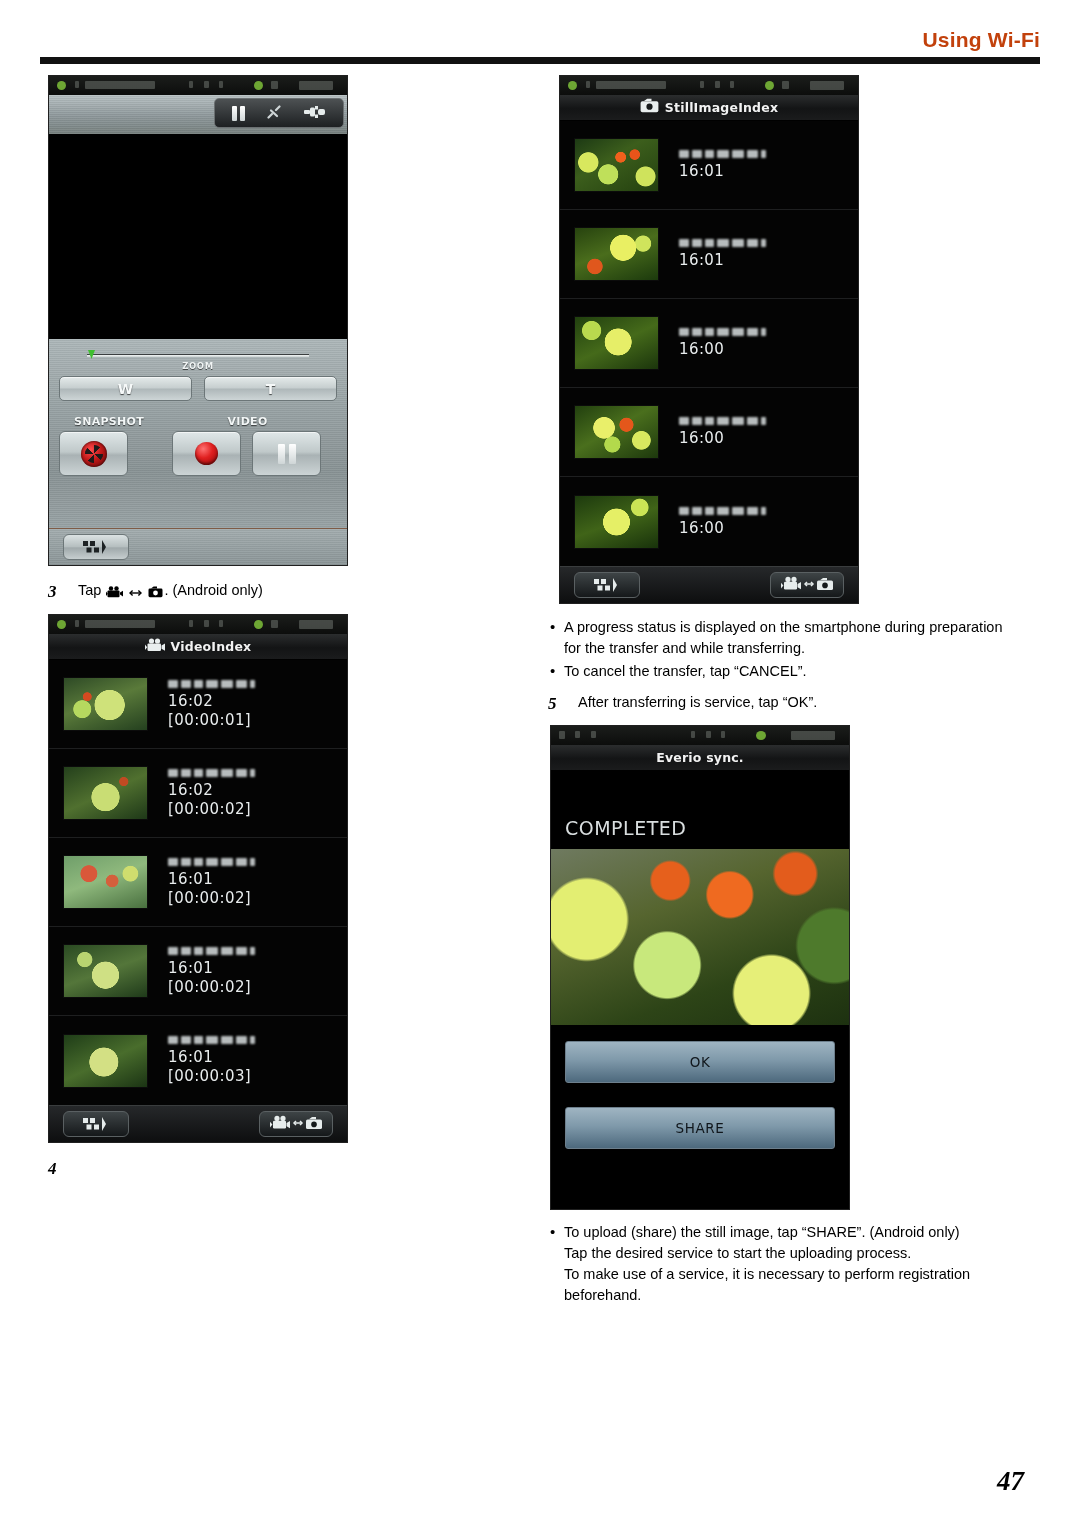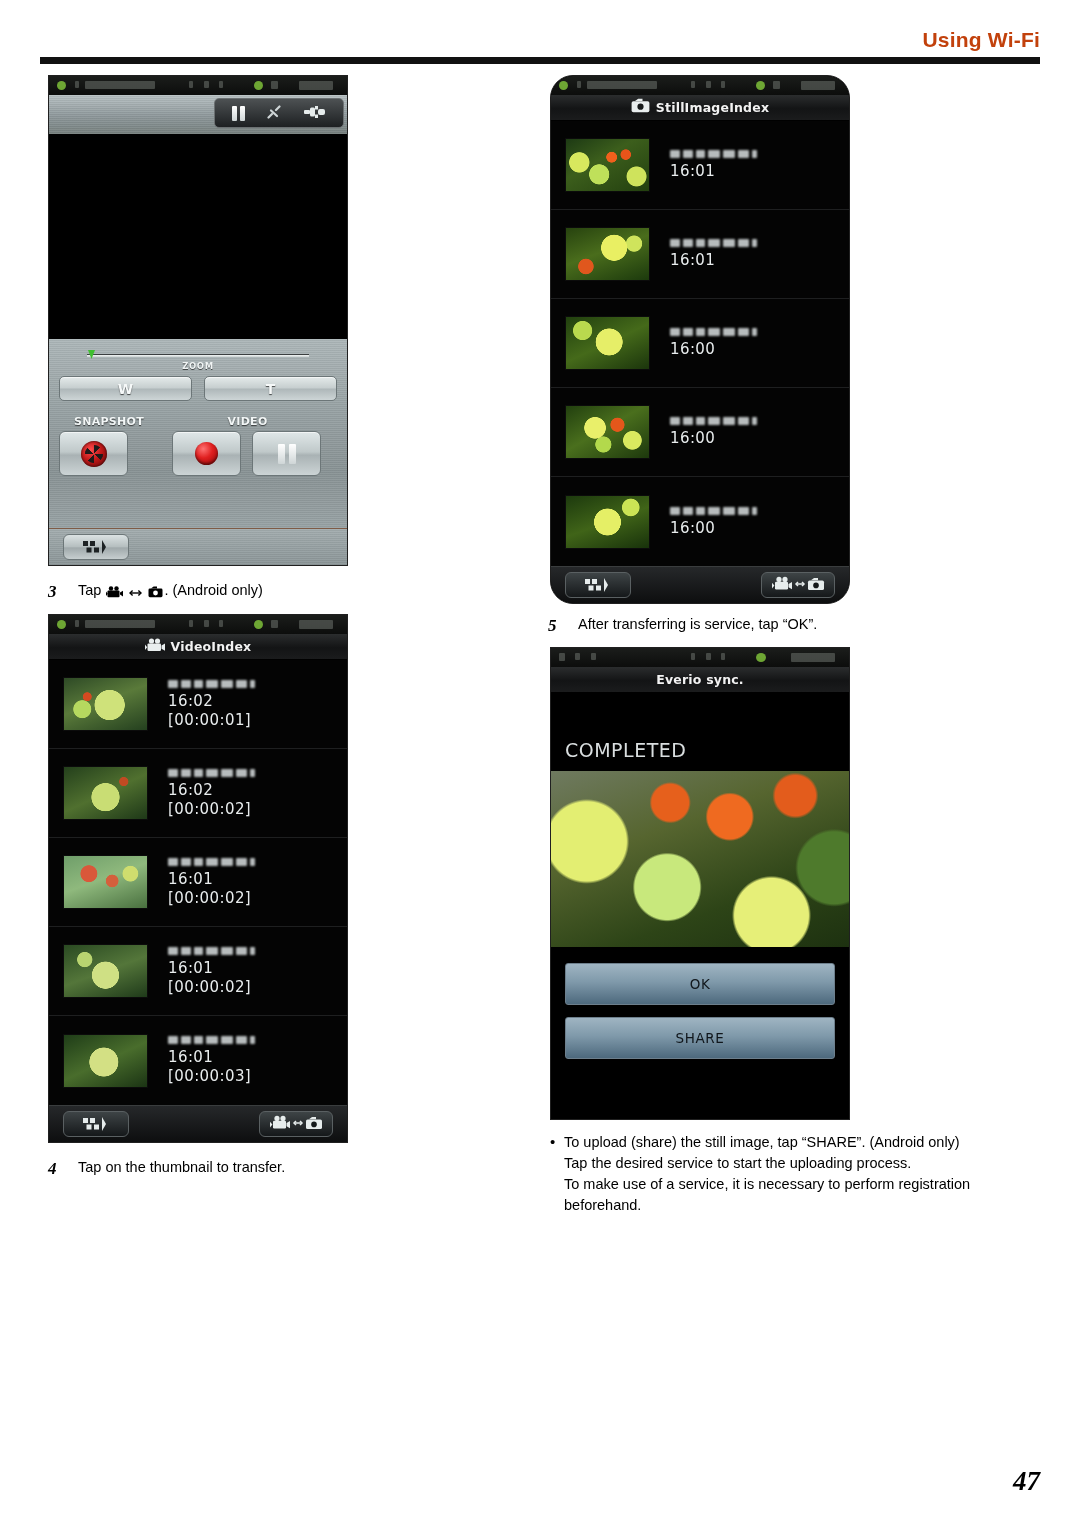--- a/index.html
+++ b/index.html
@@ -21,21 +21,21 @@
     position: absolute; right: 40px; top: 28px;
     font-size: 21px; font-weight: bold; letter-spacing: .2px;
     color: #c2410c;
   }
   .header-rule {
     position: absolute; left: 40px; top: 57px;
     width: 1000px; height: 7px; background: #111;
   }
 
   .page-number {
-    position: absolute; right: 40px; bottom: 30px;
+    position: absolute; right: 56px; bottom: 30px;
     font-size: 27px; font-weight: bold; font-style: italic;
     font-family: "Liberation Serif", serif;
   }
 
   
   .col-left  { position: absolute; left: 48px;  top: 75px; width: 500px; }
   .col-right { position: absolute; left: 548px; top: 75px; width: 500px; }
 
   
   .step {
@@ -252,21 +252,21 @@
   
   .sync-body { width: 100%; background: #000; }
   .sync-top { height: 78px; position: relative; background: #000; }
   .sync-status {
     position: absolute; left: 14px; bottom: 10px;
     color: #d9dedf; font-size: 19px; letter-spacing: .5px;
   }
   .sync-photo { height: 176px; width: 100%; position: relative; overflow: hidden; }
   .sync-btns { padding: 16px 14px 18px; background: #000; }
   .wide-btn {
-    height: 42px; width: 100%; margin-bottom: 12px;
+    height: 42px; width: 100%; margin-bottom: 24px;
     border-radius: 3px;
     border: 1px solid #6d7f8c;
     background: linear-gradient(180deg,#9fb4c2 0%,#7f99aa 45%,#4d697d 100%);
     display: flex; align-items: center; justify-content: center;
     color: #10161b; font-size: 13.5px; letter-spacing: .6px;
   }
   .wide-btn:last-child { margin-bottom: 0; }
   .sync-tail { height: 42px; background: #000; }
 
   
@@ -616,27 +616,26 @@
               </g>
               <circle cx="45" cy="9.4" r="2.8" fill="#14191a"></circle>
             </svg>
         </span>
       </div>
     </div>
   </div>
 
   <div class="step" style="margin-top:14px;">
     <span class="step-num">4</span>
-    <span class="step-text">Tap on the thumbnail to transfer.</span>
   </div>
 </div>
 
 <div class="col-right">
 
-  <div class="phone" style="margin-left:2px;border-radius:23px;">
+  <div class="phone" style="margin-left:11px;">
     <div class="statusbar">
       <div class="sb-dot sb-green" style="left:8px;width:9px;height:9px;"></div>
       <div class="sb-dot sb-bar" style="left:26px;width:4px;height:7px;"></div>
       <div class="sb-dot sb-bar" style="left:36px;width:70px;height:8px;"></div>
       <div class="sb-dot sb-bar" style="left:140px;width:4px;height:7px;"></div>
       <div class="sb-dot sb-bar" style="left:155px;width:5px;height:7px;"></div>
       <div class="sb-dot sb-bar" style="left:170px;width:4px;height:7px;"></div>
       <div class="sb-dot sb-green" style="left:205px;width:9px;height:9px;"></div>
       <div class="sb-dot sb-bar" style="left:222px;width:7px;height:8px;"></div>
       <div class="sb-dot sb-bar" style="left:250px;width:34px;height:9px;"></div>
@@ -764,20 +763,29 @@
                 <path d="M40 4.3 L43 2 L47 2 L47 4.3 Z"></path>
                 <rect x="37" y="4.6" width="16" height="9.4" rx="1.6"></rect>
               </g>
               <circle cx="45" cy="9.4" r="2.8" fill="#14191a"></circle>
             </svg>
         </span>
       </div>
     </div>
   </div>
 
+  <ul class="bullet-list" style="margin-top:13px;">
+    <li>
+      <span>A progress status is displayed on the smartphone during preparation</span>
+      <span class="sub-line">for the transfer and while transferring.</span>
+    </li>
+    <li>
+      <span>To cancel the transfer, tap “CANCEL”.</span>
+    </li>
+  </ul>
 
   <div class="step" style="margin-top:10px;">
     <span class="step-num">5</span>
     <span class="step-text">After transferring is service, tap “OK”.</span>
   </div>
 
   <div class="phone" style="margin-top:9px;margin-left:2px;">
     <div class="statusbar">
       <div class="sb-dot sb-bar" style="left:8px;width:6px;height:8px;"></div>
       <div class="sb-dot sb-bar" style="left:24px;width:5px;height:7px;"></div>

